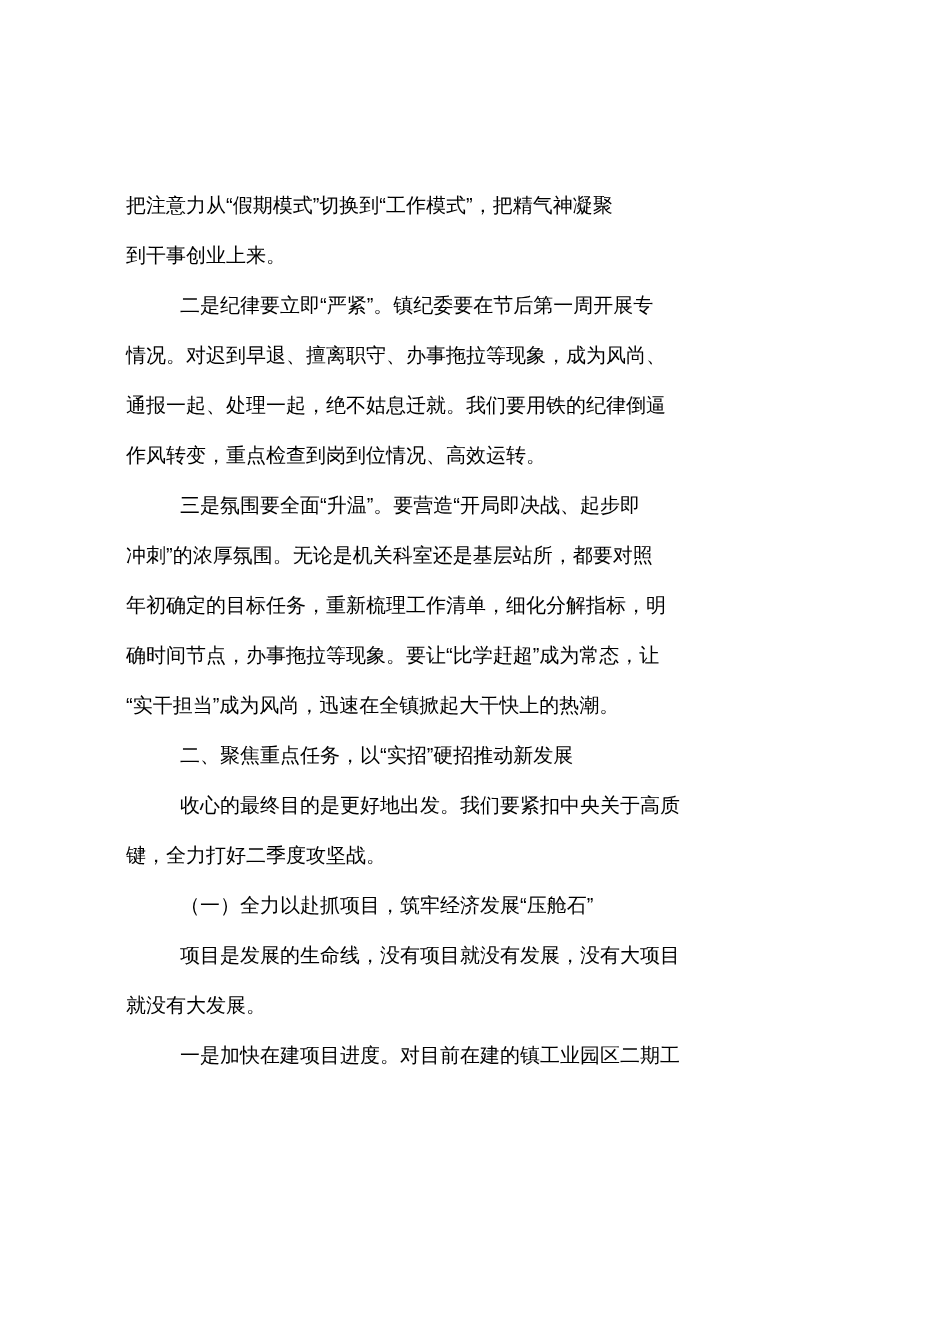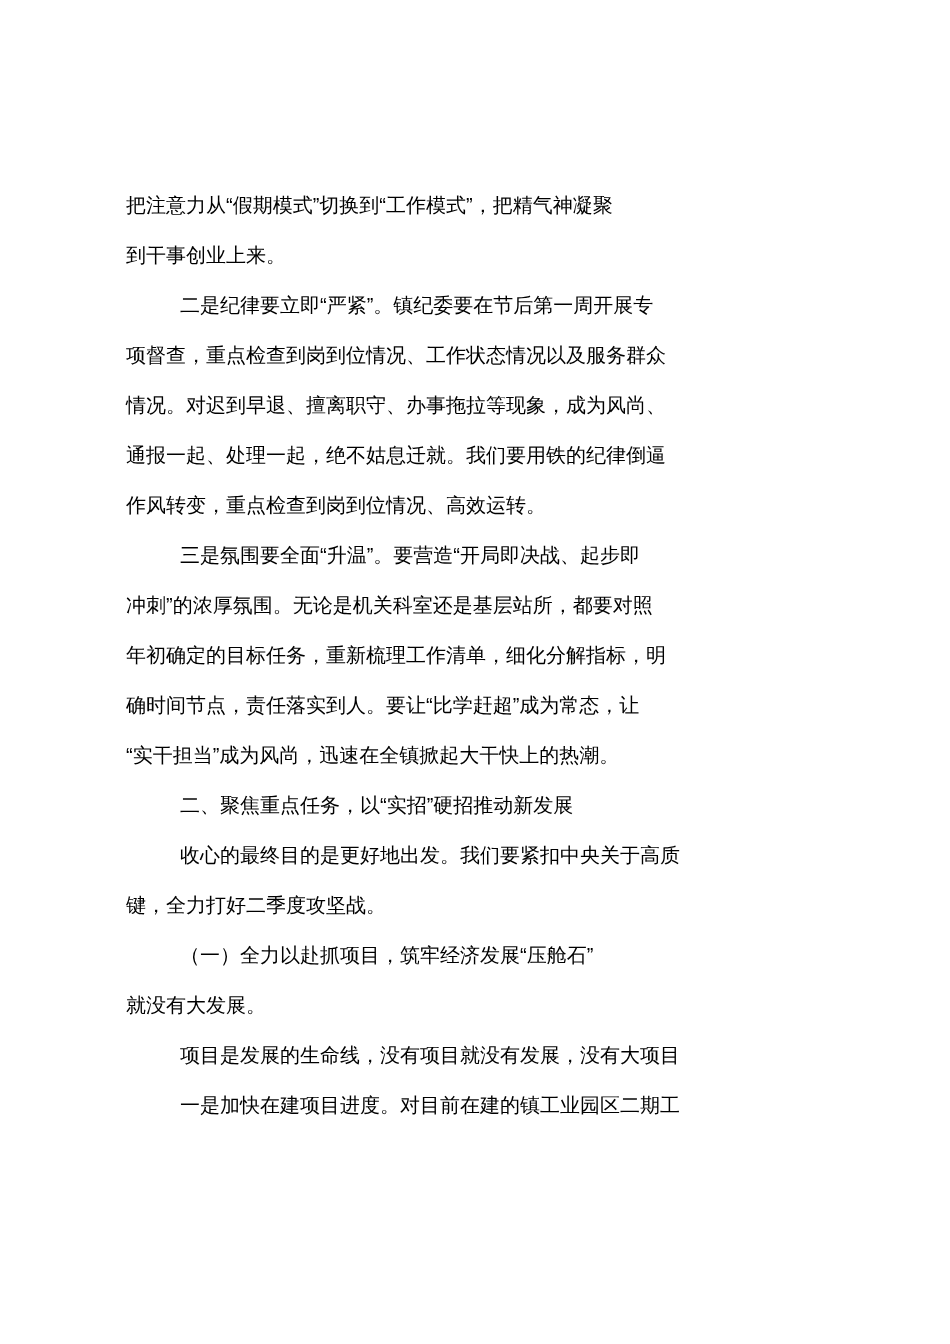--- a/index.html
+++ b/index.html
@@ -38,30 +38,29 @@
   }
 </style>
 </head>
 <body>
 
 <div class="page">
   <div class="text-block">
     <div class="line">把注意力从“假期模式”切换到“工作模式”，把精气神凝聚</div>
     <div class="line">到干事创业上来。</div>
     <div class="line indent">二是纪律要立即“严紧”。镇纪委要在节后第一周开展专</div>
-    <div class="line">项督查，重点检查到岗到位情况、工作状态情况以及服务群众</div>
     <div class="line">情况。对迟到早退、擅离职守、办事拖拉等现象，成为风尚、</div>
     <div class="line">通报一起、处理一起，绝不姑息迁就。我们要用铁的纪律倒逼</div>
     <div class="line">作风转变，重点检查到岗到位情况、高效运转。</div>
     <div class="line indent">三是氛围要全面“升温”。要营造“开局即决战、起步即</div>
     <div class="line">冲刺”的浓厚氛围。无论是机关科室还是基层站所，都要对照</div>
     <div class="line">年初确定的目标任务，重新梳理工作清单，细化分解指标，明</div>
-    <div class="line">确时间节点，责任落实到人。要让“比学赶超”成为常态，让</div>
+    <div class="line">确时间节点，办事拖拉等现象。要让“比学赶超”成为常态，让</div>
     <div class="line">“实干担当”成为风尚，迅速在全镇掀起大干快上的热潮。</div>
     <div class="line indent bold">二、聚焦重点任务，以“实招”硬招推动新发展</div>
     <div class="line indent">收心的最终目的是更好地出发。我们要紧扣中央关于高质</div>
     <div class="line">键，全力打好二季度攻坚战。</div>
     <div class="line indent bold">（一）全力以赴抓项目，筑牢经济发展“压舱石”</div>
+    <div class="line indent">项目是发展的生命线，没有项目就没有发展，没有大项目</div>
     <div class="line">就没有大发展。</div>
-    <div class="line indent">项目是发展的生命线，没有项目就没有发展，没有大项目</div>
     <div class="line indent">一是加快在建项目进度。对目前在建的镇工业园区二期工</div>
   </div>
 </div>
 
 </body></html>

